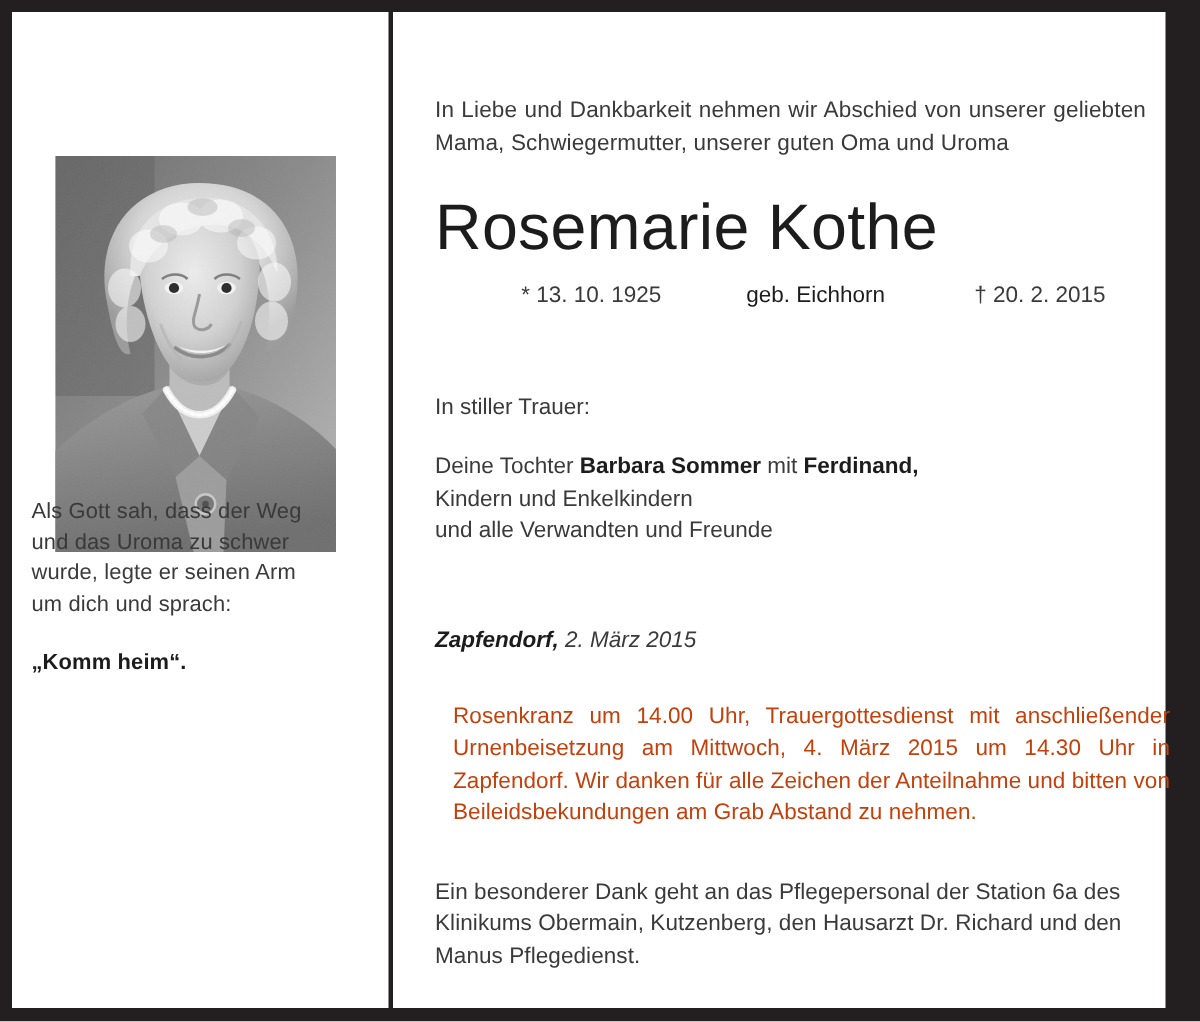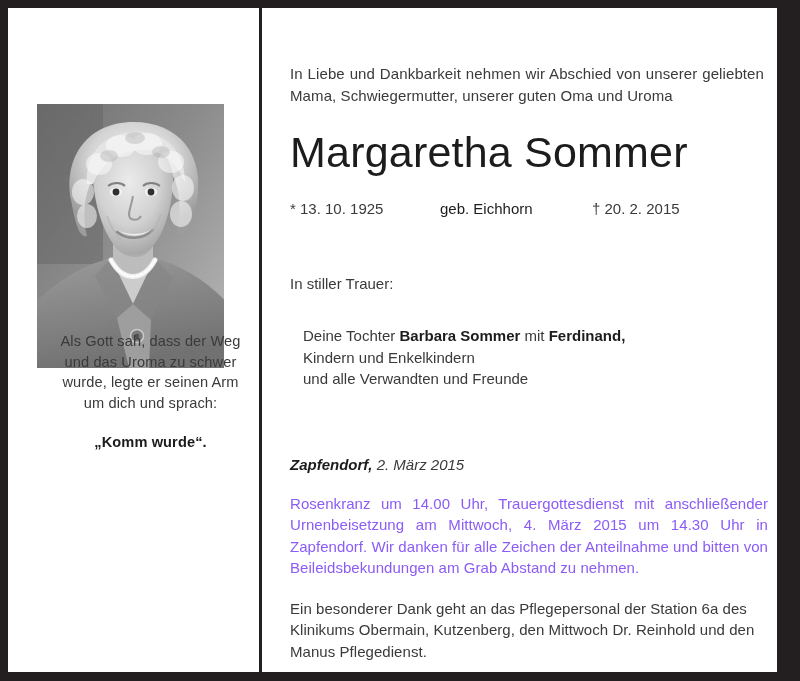--- a/index.html
+++ b/index.html
@@ -50,28 +50,27 @@
 
   .portrait {
     width: 100%;
     height: 100%;
     display: block;
     background: #8d8d8d;
   }
 
   .verse {
     position: absolute;
-    left: 40px;
+    left: 13px;
     top: 323px;
     width: 205px;
     font-size: 14.6px;
     line-height: 20.6px;
     color: #3a3a3a;
     letter-spacing: 0.1px;
-    text-align: center;
   }
   .verse p { margin: 0; }
   .verse .verse-closing {
     margin-top: 19px;
     font-weight: bold;
     color: #1c1c1c;
   }
 
   
   .col-right {
@@ -104,40 +103,41 @@
   .dates-row {
     margin: 0;
     padding-top: 9px;
     width: 447px;
     display: flex;
     flex-direction: row;
     align-items: baseline;
     font-size: 15px;
     line-height: 21px;
     color: #3a3a3a;
+    justify-content: flex-end;
   }
   .dates-row .date-born { flex: 0 0 150px; }
   .dates-row .maiden-name {
     flex: 0 0 152px;
     font-weight: normal;
     color: #1c1c1c;
   }
-  .dates-row .date-died { flex: 0 0 auto; margin-top: 12px; }
+  .dates-row .date-died { flex: 0 0 auto; }
 
   .mourn-heading {
     margin: 0;
     padding-top: 54px;
     font-size: 15px;
     line-height: 21px;
     color: #3a3a3a;
     font-weight: normal;
   }
 
   .mourners {
-    margin: 13px;
+    margin: 0;
     padding-top: 18px;
     width: 474px;
     font-size: 15px;
     line-height: 21.5px;
     color: #3a3a3a;
   }
   .mourners p { margin: 0; }
   .mourners b { color: #1c1c1c; font-weight: bold; }
 
   .place-date {
@@ -147,26 +147,26 @@
     line-height: 21px;
     color: #3a3a3a;
     font-style: italic;
   }
   .place-date .place {
     font-weight: bold;
     color: #1c1c1c;
   }
 
   .ceremony {
-    margin: 0;
+    margin: 12px;
     padding-top: 18px;
     width: 478px;
     font-size: 15px;
     line-height: 21.5px;
-    color: #8b5cf6;
+    color: #c2410c;
     text-align: justify;
     letter-spacing: 0.05px;
   }
 
   .thanks {
     margin: 0;
     padding-top: 19px;
     width: 478px;
     font-size: 15px;
     line-height: 21.5px;
@@ -269,29 +269,29 @@
 
         <rect x="0" y="0" width="187" height="264" filter="url(#grain)" fill="none" opacity="0.5"></rect>
       </svg>
     </div>
 
     <div class="verse">
       <p>Als Gott sah, dass der Weg</p>
       <p>und das Uroma zu schwer</p>
       <p>wurde, legte er seinen Arm</p>
       <p>um dich und sprach:</p>
-      <p class="verse-closing">„Komm wurde“.</p>
+      <p class="verse-closing">„Komm heim“.</p>
     </div>
   </div>
 
   <div class="col-right">
 
     <p class="intro">In Liebe und Dankbarkeit nehmen wir Abschied von unserer geliebten Mama, Schwiegermutter, unserer guten Oma und Uroma</p>
 
-    <h1 class="deceased-name">Margaretha Sommer</h1>
+    <h1 class="deceased-name">Rosemarie Kothe</h1>
 
     <div class="dates-row">
       <span class="date-born">* 13. 10. 1925</span>
       <span class="maiden-name">geb. Eichhorn</span>
       <span class="date-died">† 20. 2. 2015</span>
     </div>
 
     <p class="mourn-heading">In stiller Trauer:</p>
 
     <div class="mourners">
@@ -305,16 +305,16 @@
         <span>und alle Verwandten und Freunde</span>
       </p>
     </div>
 
     <p class="place-date">
       <span class="place">Zapfendorf,</span><span> 2. März 2015</span>
     </p>
 
     <p class="ceremony">Rosenkranz um 14.00 Uhr, Trauergottesdienst mit anschließender Urnenbeisetzung am Mittwoch, 4. März 2015 um 14.30 Uhr in Zapfendorf. Wir danken für alle Zeichen der Anteilnahme und bitten von Beileidsbekundungen am Grab Abstand zu nehmen.</p>
 
-    <p class="thanks">Ein besonderer Dank geht an das Pflegepersonal der Station 6a des Klinikums Obermain, Kutzenberg, den Mittwoch Dr. Reinhold und den Manus Pflegedienst.</p>
+    <p class="thanks">Ein besonderer Dank geht an das Pflegepersonal der Station 6a des Klinikums Obermain, Kutzenberg, den Hausarzt Dr. Richard und den Manus Pflegedienst.</p>
   </div>
 
 </div>
 
 </body></html>

